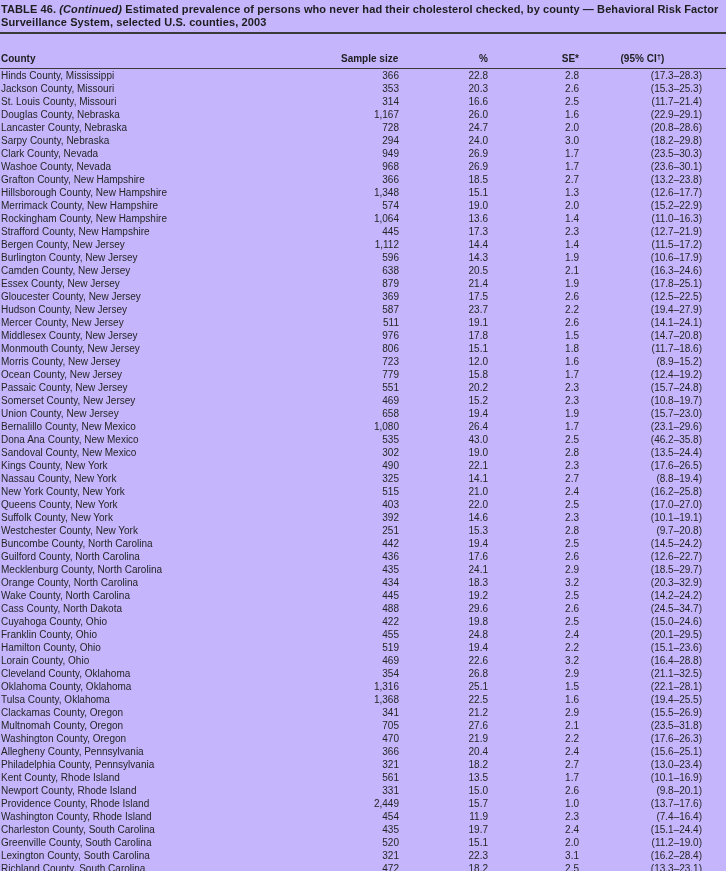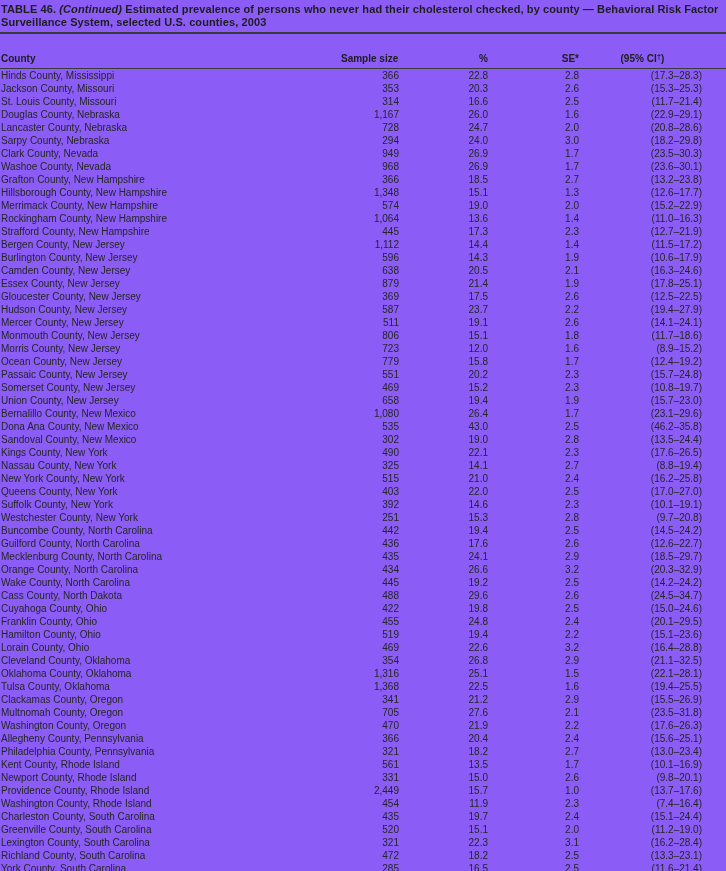--- a/index.html
+++ b/index.html
@@ -1,18 +1,18 @@
 <!DOCTYPE html>
 <html><head>
 <meta charset="utf-8">
 <style>
   html,body{margin:0;padding:0;background:#ffffff;}
   .page{
     width:726px;height:871px;box-sizing:border-box;
-    background:#8b5cf6;color:#262626;overflow:hidden;
+    background:#c4b5fd;color:#262626;overflow:hidden;
     font-family:"Liberation Sans",sans-serif;
   }
   .table-title{
     font-size:11px;font-weight:bold;line-height:13px;
     padding:3px 0 3px 1px;letter-spacing:0.1px;color:#1e1e1e;
   }
   .table-title .cont{font-style:italic;}
   table{width:726px;border-collapse:collapse;table-layout:fixed;}
   col.c-county{width:340px;}
   col.c-sample{width:80px;}
@@ -203,20 +203,27 @@
           <td class="col-ci">(19.4–27.9)</td>
         </tr>
         <tr>
           <td class="col-county">Mercer County, New Jersey</td>
           <td class="col-sample">511</td>
           <td class="col-pct">19.1</td>
           <td class="col-se">2.6</td>
           <td class="col-ci">(14.1–24.1)</td>
         </tr>
         <tr>
+          <td class="col-county">Middlesex County, New Jersey</td>
+          <td class="col-sample">976</td>
+          <td class="col-pct">17.8</td>
+          <td class="col-se">1.5</td>
+          <td class="col-ci">(14.7–20.8)</td>
+        </tr>
+        <tr>
           <td class="col-county">Monmouth County, New Jersey</td>
           <td class="col-sample">806</td>
           <td class="col-pct">15.1</td>
           <td class="col-se">1.8</td>
           <td class="col-ci">(11.7–18.6)</td>
         </tr>
         <tr>
           <td class="col-county">Morris County, New Jersey</td>
           <td class="col-sample">723</td>
           <td class="col-pct">12.0</td>
@@ -331,21 +338,21 @@
         <tr>
           <td class="col-county">Mecklenburg County, North Carolina</td>
           <td class="col-sample">435</td>
           <td class="col-pct">24.1</td>
           <td class="col-se">2.9</td>
           <td class="col-ci">(18.5–29.7)</td>
         </tr>
         <tr>
           <td class="col-county">Orange County, North Carolina</td>
           <td class="col-sample">434</td>
-          <td class="col-pct">26.6</td>
+          <td class="col-pct">18.3</td>
           <td class="col-se">3.2</td>
           <td class="col-ci">(20.3–32.9)</td>
         </tr>
         <tr>
           <td class="col-county">Wake County, North Carolina</td>
           <td class="col-sample">445</td>
           <td class="col-pct">19.2</td>
           <td class="col-se">2.5</td>
           <td class="col-ci">(14.2–24.2)</td>
         </tr>

